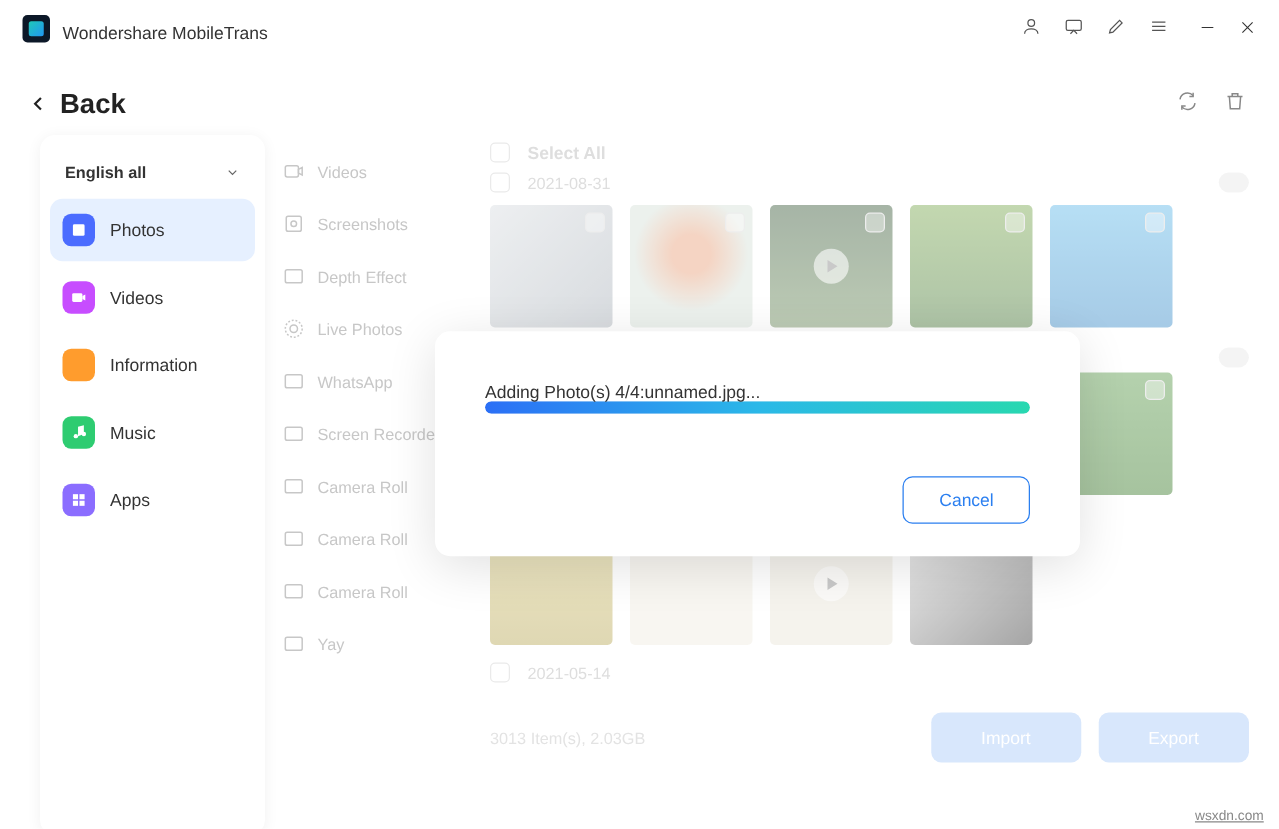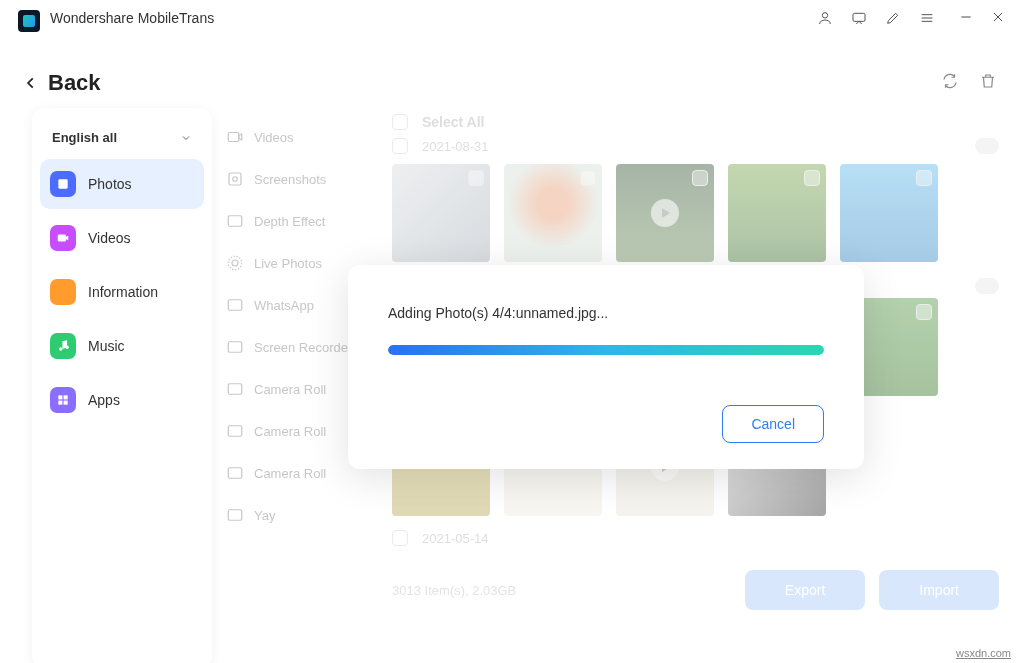--- a/index.html
+++ b/index.html
@@ -1,18 +1,18 @@
 <!DOCTYPE html>
 <html><head>
 <meta charset="utf-8">
 <style>
 * { margin: 0; padding: 0; box-sizing: border-box; font-family: -apple-system, BlinkMacSystemFont, "Segoe UI", sans-serif; }
 body { background: #fff; width: 1023px; height: 663px; overflow: hidden; position: relative; }
 
-.titlebar { display: flex; align-items: flex-start; padding: 10px 18px; height: 44px; }
+.titlebar { display: flex; align-items: flex-end; padding: 10px 18px; height: 44px; }
 .app-logo { width: 22px; height: 22px; background: #0c1828; border-radius: 4px; display: flex; align-items: center; justify-content: center; margin-right: 10px; }
 .app-logo-inner { width: 12px; height: 12px; background: linear-gradient(135deg, #1fc8b8, #2196f3); border-radius: 2px; }
 .app-title { font-size: 14px; color: #333; }
 .titlebar-spacer { flex: 1; }
 .titlebar-icons { display: flex; gap: 18px; align-items: center; color: #555; }
 .titlebar-icons svg { width: 16px; height: 16px; stroke: currentColor; fill: none; stroke-width: 1.5; }
 .win-controls { display: flex; gap: 18px; margin-left: 24px; align-items: center; }
 
 .backrow { display: flex; align-items: center; padding: 8px 26px 12px 24px; margin-top: 18px; }
 .back-btn { display: flex; align-items: center; font-size: 22px; font-weight: 600; color: #222; cursor: pointer; }
@@ -70,21 +70,21 @@
 .footer-row { display: flex; align-items: center; padding: 14px 0 0 0; }
 .footer-info { color: #c0c0c0; font-size: 13px; }
 .footer-spacer { flex: 1; }
 .btn { padding: 12px 40px; border-radius: 8px; font-size: 14px; border: none; color: #fff; margin-left: 14px; }
 .btn-import { background: #a8caf8; }
 .btn-export { background: #a8caf8; }
 
 .dimmer { position: absolute; inset: 0; background: rgba(255,255,255,0.55); pointer-events: none; }
 
 .modal { position: absolute; left: 348px; top: 265px; width: 516px; background: #fff; border-radius: 12px; box-shadow: 0 8px 40px rgba(0,0,0,0.12); padding: 40px 40px 26px 40px; z-index: 10; }
-.modal-msg { font-size: 14px; color: #333; margin-bottom: 24px; }
+.modal-msg { font-size: 14px; color: #333; }
 .progress-track { height: 10px; background: #f0f2f5; border-radius: 6px; overflow: hidden; }
 .progress-fill { height: 100%; background: linear-gradient(90deg, #2b6ff6 0%, #2bb8e8 50%, #28d8b0 100%); border-radius: 6px; }
 .modal-actions { display: flex; justify-content: flex-end; margin-top: 50px; }
 .btn-cancel { padding: 10px 28px; border: 1.5px solid #2b7ff0; color: #2b7ff0; background: #fff; border-radius: 8px; font-size: 14px; cursor: pointer; }
 
 .watermark { position: absolute; bottom: 4px; right: 12px; font-size: 11px; color: #888; text-decoration: underline; }
 </style>
 </head>
 <body>
 
@@ -313,22 +313,22 @@
           <div class="cb"></div>
         </div>
     </div>
     <div class="date-row" style="margin-top:8px">
       <div class="cb"></div>
       <span>2021-05-14</span>
     </div>
     <div class="footer-row">
       <span class="footer-info">3013 Item(s), 2.03GB</span>
       <div class="footer-spacer"></div>
+      <button class="btn btn-import">Import</button>
       <button class="btn btn-export">Export</button>
-      <button class="btn btn-import">Import</button>
     </div>
 
     <div class="dimmer"></div>
   </div>
 </div>
 
 <div class="modal">
   <div class="modal-msg">Adding Photo(s) 4/4:unnamed.jpg...</div>
   <div class="progress-track">
     <div class="progress-fill" style="width:100%"></div>

